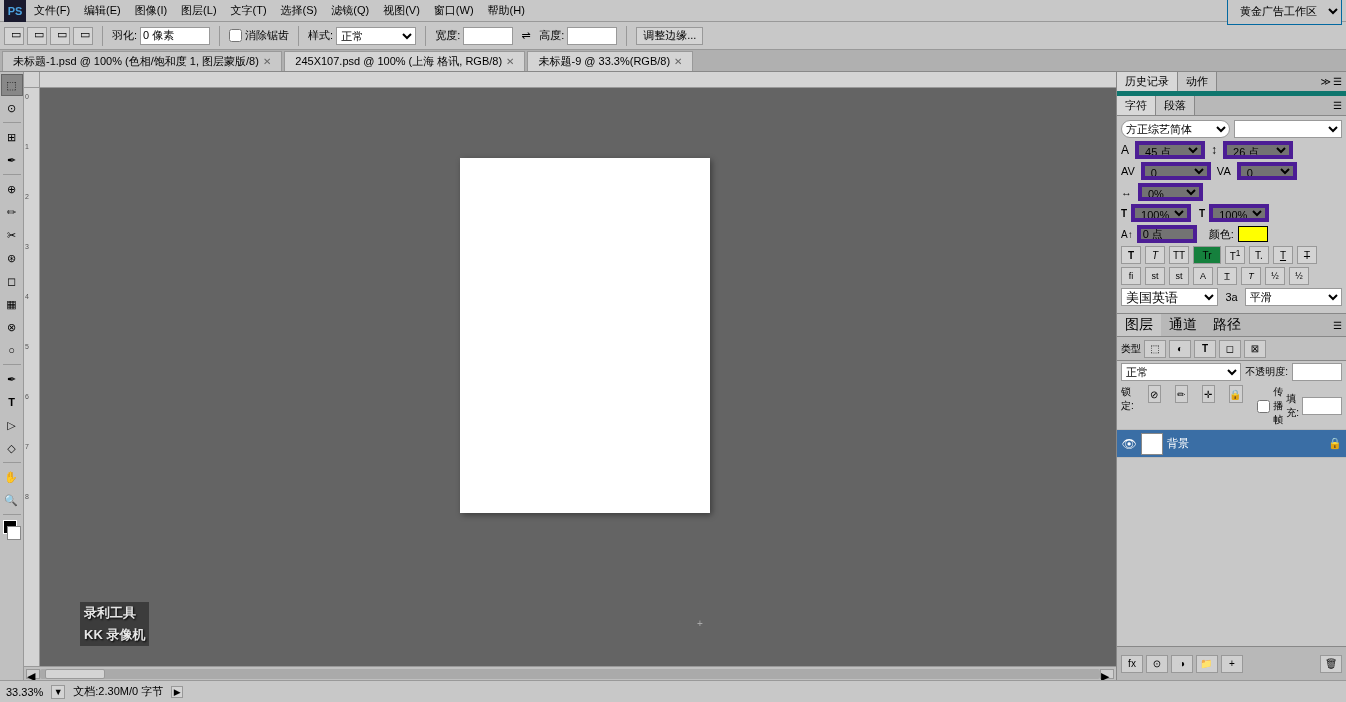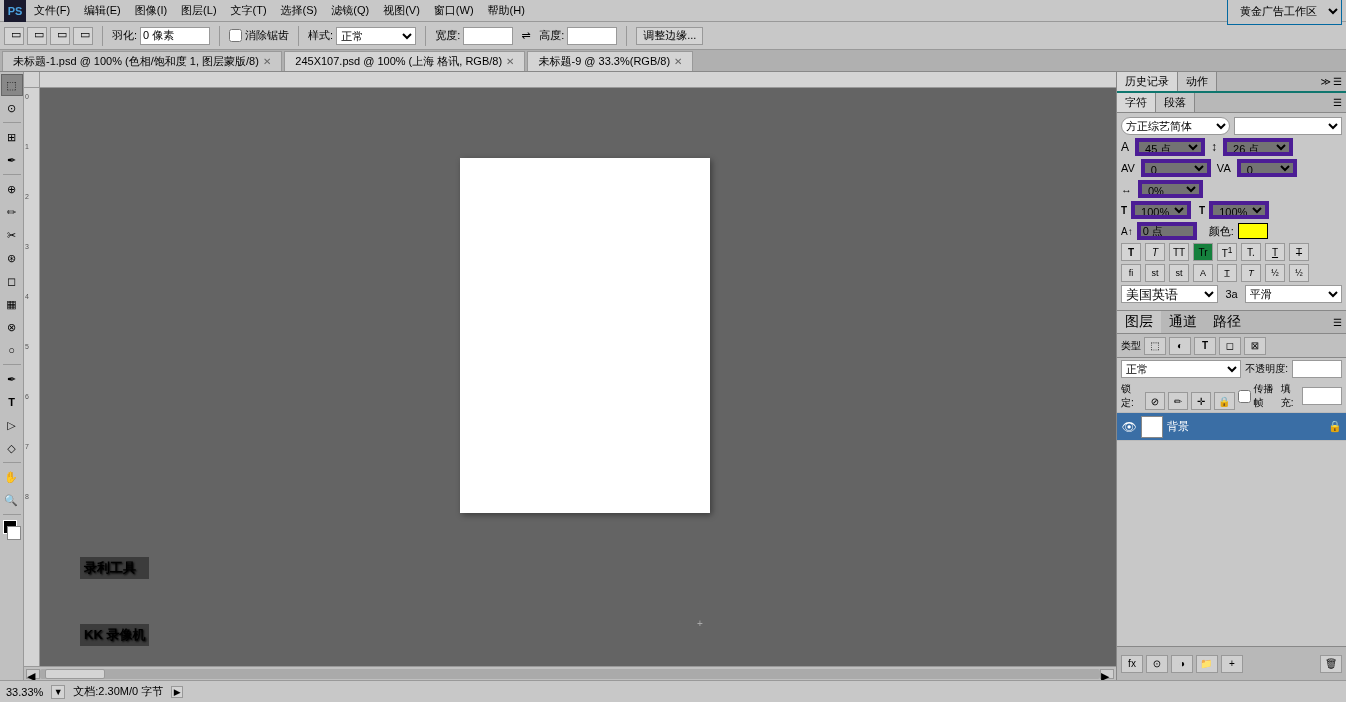--- a/index.html
+++ b/index.html
@@ -105,21 +105,21 @@
     .workspace-btn { height: 20px; padding: 0 8px; background: #c8c8c8; border: 1px solid #999; font-size: 11px; cursor: pointer; }
 
     
     .ps-logo { width: 22px; height: 22px; background: #1a1a2e; color: #4ca3e0; display: flex; align-items: center; justify-content: center; font-weight: bold; font-size: 11px; }
 
     .scrollbar-h { height: 14px; background: #c0c0c0; border-top: 1px solid #999; display: flex; align-items: center; padding: 0 2px; }
     .scrollbar-track { flex: 1; height: 10px; background: #aaa; border-radius: 2px; position: relative; }
     .scrollbar-thumb { position: absolute; left: 5px; width: 60px; height: 10px; background: #d4d4d4; border: 1px solid #999; border-radius: 2px; }
 
     .watermark { position: absolute; bottom: 20px; left: 40px; z-index: 10; }
-    .watermark-text { font-size: 13px; font-weight: bold; color: #000000; text-shadow: 1px 1px 2px #000; background: rgba(0,0,0,0.4); padding: 2px 4px; margin-top: 45px; }
+    .watermark-text { font-size: 13px; font-weight: bold; color: #e5e5e5; text-shadow: 1px 1px 2px #000; background: rgba(0,0,0,0.4); padding: 2px 4px; }
   </style>
 </head>
 <body>
 
 <div class="menu-bar">
   <div class="ps-logo">PS</div>
   <div class="menu-item">文件(F)</div>
   <div class="menu-item">编辑(E)</div>
   <div class="menu-item">图像(I)</div>
   <div class="menu-item">图层(L)</div>
@@ -283,21 +283,21 @@
       <div style="width:14px;height:10px;background:#d0d0d0;border:1px solid #999;cursor:pointer;">◀</div>
       <div class="scrollbar-track">
         <div class="scrollbar-thumb"></div>
       </div>
       <div style="width:14px;height:10px;background:#d0d0d0;border:1px solid #999;cursor:pointer;">▶</div>
     </div>
   </div>
 
   <div class="right-panels">
 
-    <div style="display:flex;background:#b8b8b8;border-bottom:2px solid #0f766e;">
+    <div style="display:flex;background:#b8b8b8;border-bottom:5px solid #0f766e;">
       <div class="panel-tab active">历史记录</div>
       <div class="panel-tab">动作</div>
       <div style="margin-left:auto;display:flex;align-items:center;padding-right:4px;gap:2px;">
         <span style="cursor:pointer;font-size:10px;">≫</span>
         <span style="cursor:pointer;font-size:10px;">☰</span>
       </div>
     </div>
 
     <div style="background:#c8c8c8;border-bottom:1px solid #888;">
       <div style="display:flex;background:#b8b8b8;border-bottom:1px solid #888;">
@@ -363,21 +363,21 @@
           <span style="font-size:10px;">A↑</span>
           <input class="char-input" type="text" value="0 点" style="width: 60px;">
           <span style="font-size:11px;margin-left:8px;">颜色:</span>
           <div class="color-swatch"></div>
         </div>
 
         <div class="char-row">
           <button style="width:20px;height:18px;font-size:10px;border:1px solid #999;background:#d4d4d4;cursor:pointer;font-weight:bold;">T</button>
           <button style="width:20px;height:18px;font-size:10px;border:1px solid #999;background:#d4d4d4;cursor:pointer;font-style:italic;">T</button>
           <button style="width:20px;height:18px;font-size:10px;border:1px solid #999;background:#d4d4d4;cursor:pointer;">TT</button>
-          <button style="width:20px;height:18px;font-size:10px;border:1px solid #999;background:#15803d;cursor:pointer;">Tr</button>
+          <button style="width:28px;height:18px;font-size:10px;border:1px solid #999;background:#15803d;cursor:pointer;">Tr</button>
           <button style="width:20px;height:18px;font-size:10px;border:1px solid #999;background:#d4d4d4;cursor:pointer;">T<sup>1</sup></button>
           <button style="width:20px;height:18px;font-size:10px;border:1px solid #999;background:#d4d4d4;cursor:pointer;">T.</button>
           <button style="width:20px;height:18px;font-size:10px;border:1px solid #999;background:#d4d4d4;cursor:pointer;text-decoration:underline;">T</button>
           <button style="width:20px;height:18px;font-size:10px;border:1px solid #999;background:#d4d4d4;cursor:pointer;text-decoration:line-through;">T</button>
         </div>
 
         <div class="char-row">
           <button style="width:20px;height:18px;font-size:9px;border:1px solid #999;background:#d4d4d4;cursor:pointer;">fi</button>
           <button style="width:20px;height:18px;font-size:9px;border:1px solid #999;background:#d4d4d4;cursor:pointer;">st</button>
           <button style="width:20px;height:18px;font-size:9px;border:1px solid #999;background:#d4d4d4;cursor:pointer;">st</button>
@@ -420,21 +420,21 @@
       </div>
 
       <div class="blend-mode-row">
         <select class="blend-select">
           <option>正常</option>
         </select>
         <span style="font-size:10px;">不透明度:</span>
         <input class="opacity-input" type="text" value="" style="">
       </div>
 
-      <div style="display:flex;align-items:flex-end;padding:2px 4px;gap:3px;border-bottom:1px solid #bbb;">
+      <div style="display:flex;align-items:flex-start;padding:2px 4px;gap:14px;border-bottom:1px solid #bbb;">
         <span style="font-size:10px;">锁定:</span>
         <div class="layers-tb-btn">⊘</div>
         <div class="layers-tb-btn">✏</div>
         <div class="layers-tb-btn">✛</div>
         <div class="layers-tb-btn">🔒</div>
         <div style="margin-left:auto;display:flex;align-items:center;gap:3px;">
           <input type="checkbox" style="">
           <span style="font-size:10px;">传播帧</span>
           <span style="font-size:10px;">填充:</span>
           <input class="opacity-input" type="text" value="" style="width: 40px;">

